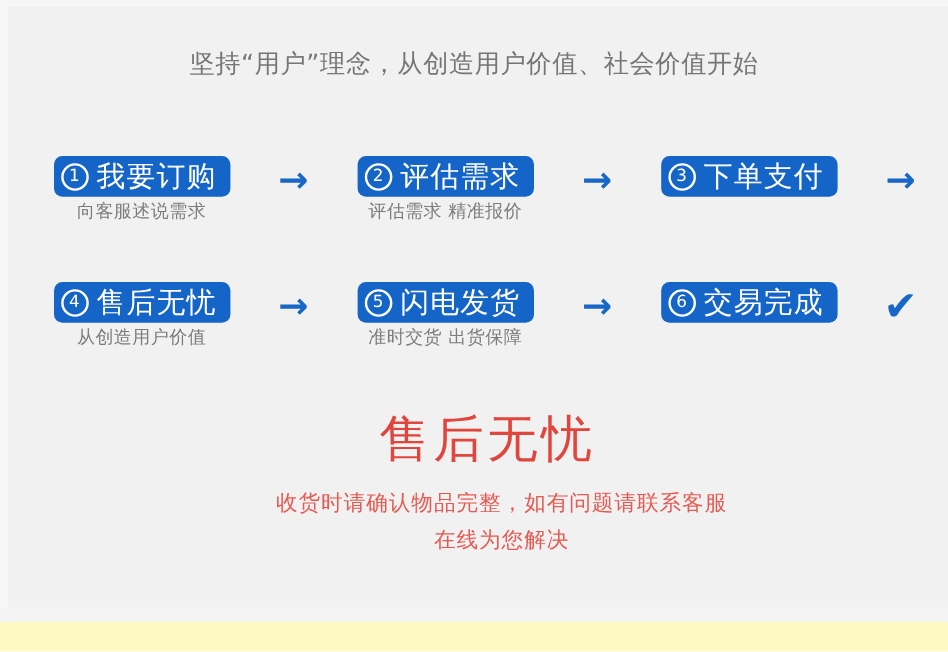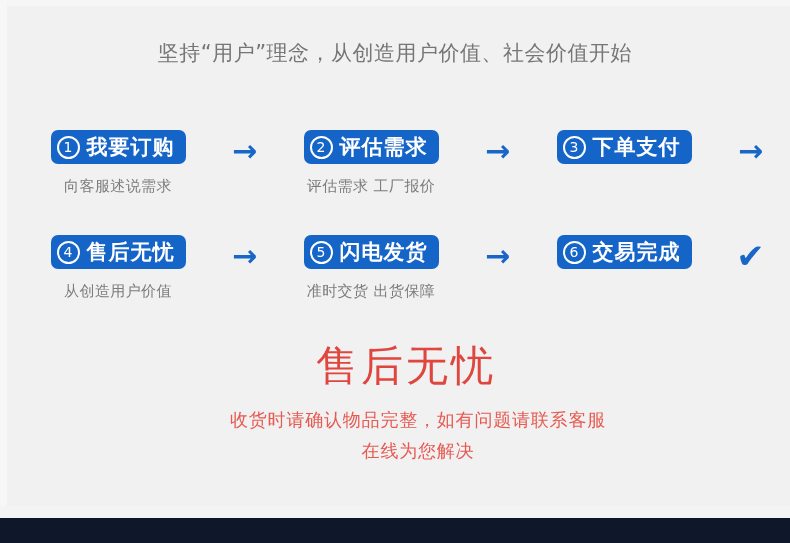--- a/index.html
+++ b/index.html
@@ -7,21 +7,21 @@
     padding: 0;
     background: #ffffff;
   }
   body {
     font-family: "DejaVu Sans", "Liberation Sans", sans-serif;
   }
   #page {
     position: relative;
     width: 790px;
     height: 543px;
-    background: #0f172a;
+    background: #fef9c3;
     overflow: hidden;
   }
   
   .panel {
     position: absolute;
     left: 0;
     top: 0;
     width: 790px;
     height: 518px;
     background: #f1f1f1;
@@ -133,28 +133,28 @@
     line-height: 1;
     display: flex;
     align-items: center;
     justify-content: center;
     box-sizing: border-box;
     margin-right: 7px;
     font-family: "DejaVu Sans", "Liberation Sans", sans-serif;
   }
   .pill-label {
     color: #ffffff;
-    font-size: 21px;
+    font-size: 24px;
     line-height: 1;
     letter-spacing: 1px;
     white-space: nowrap;
-    font-weight: 700;
+    font-weight: 400;
   }
   .step-caption {
-    margin-top: 13px;
+    margin-top: 3px;
     color: #7c7c7c;
     font-size: 15px;
     line-height: 1.2;
     white-space: nowrap;
     letter-spacing: 0.4px;
   }
 
   
   .aftersales {
     position: absolute;
@@ -206,21 +206,21 @@
           <div class="step-caption">向客服述说需求</div>
         </div>
 
         <div class="connector">→</div>
 
         <div class="step-col">
           <div class="pill">
             <span class="pill-num">2</span>
             <span class="pill-label">评估需求</span>
           </div>
-          <div class="step-caption">评估需求 工厂报价</div>
+          <div class="step-caption">评估需求 精准报价</div>
         </div>
 
         <div class="connector">→</div>
 
         <div class="step-col">
           <div class="pill">
             <span class="pill-num">3</span>
             <span class="pill-label">下单支付</span>
           </div>
         </div>

